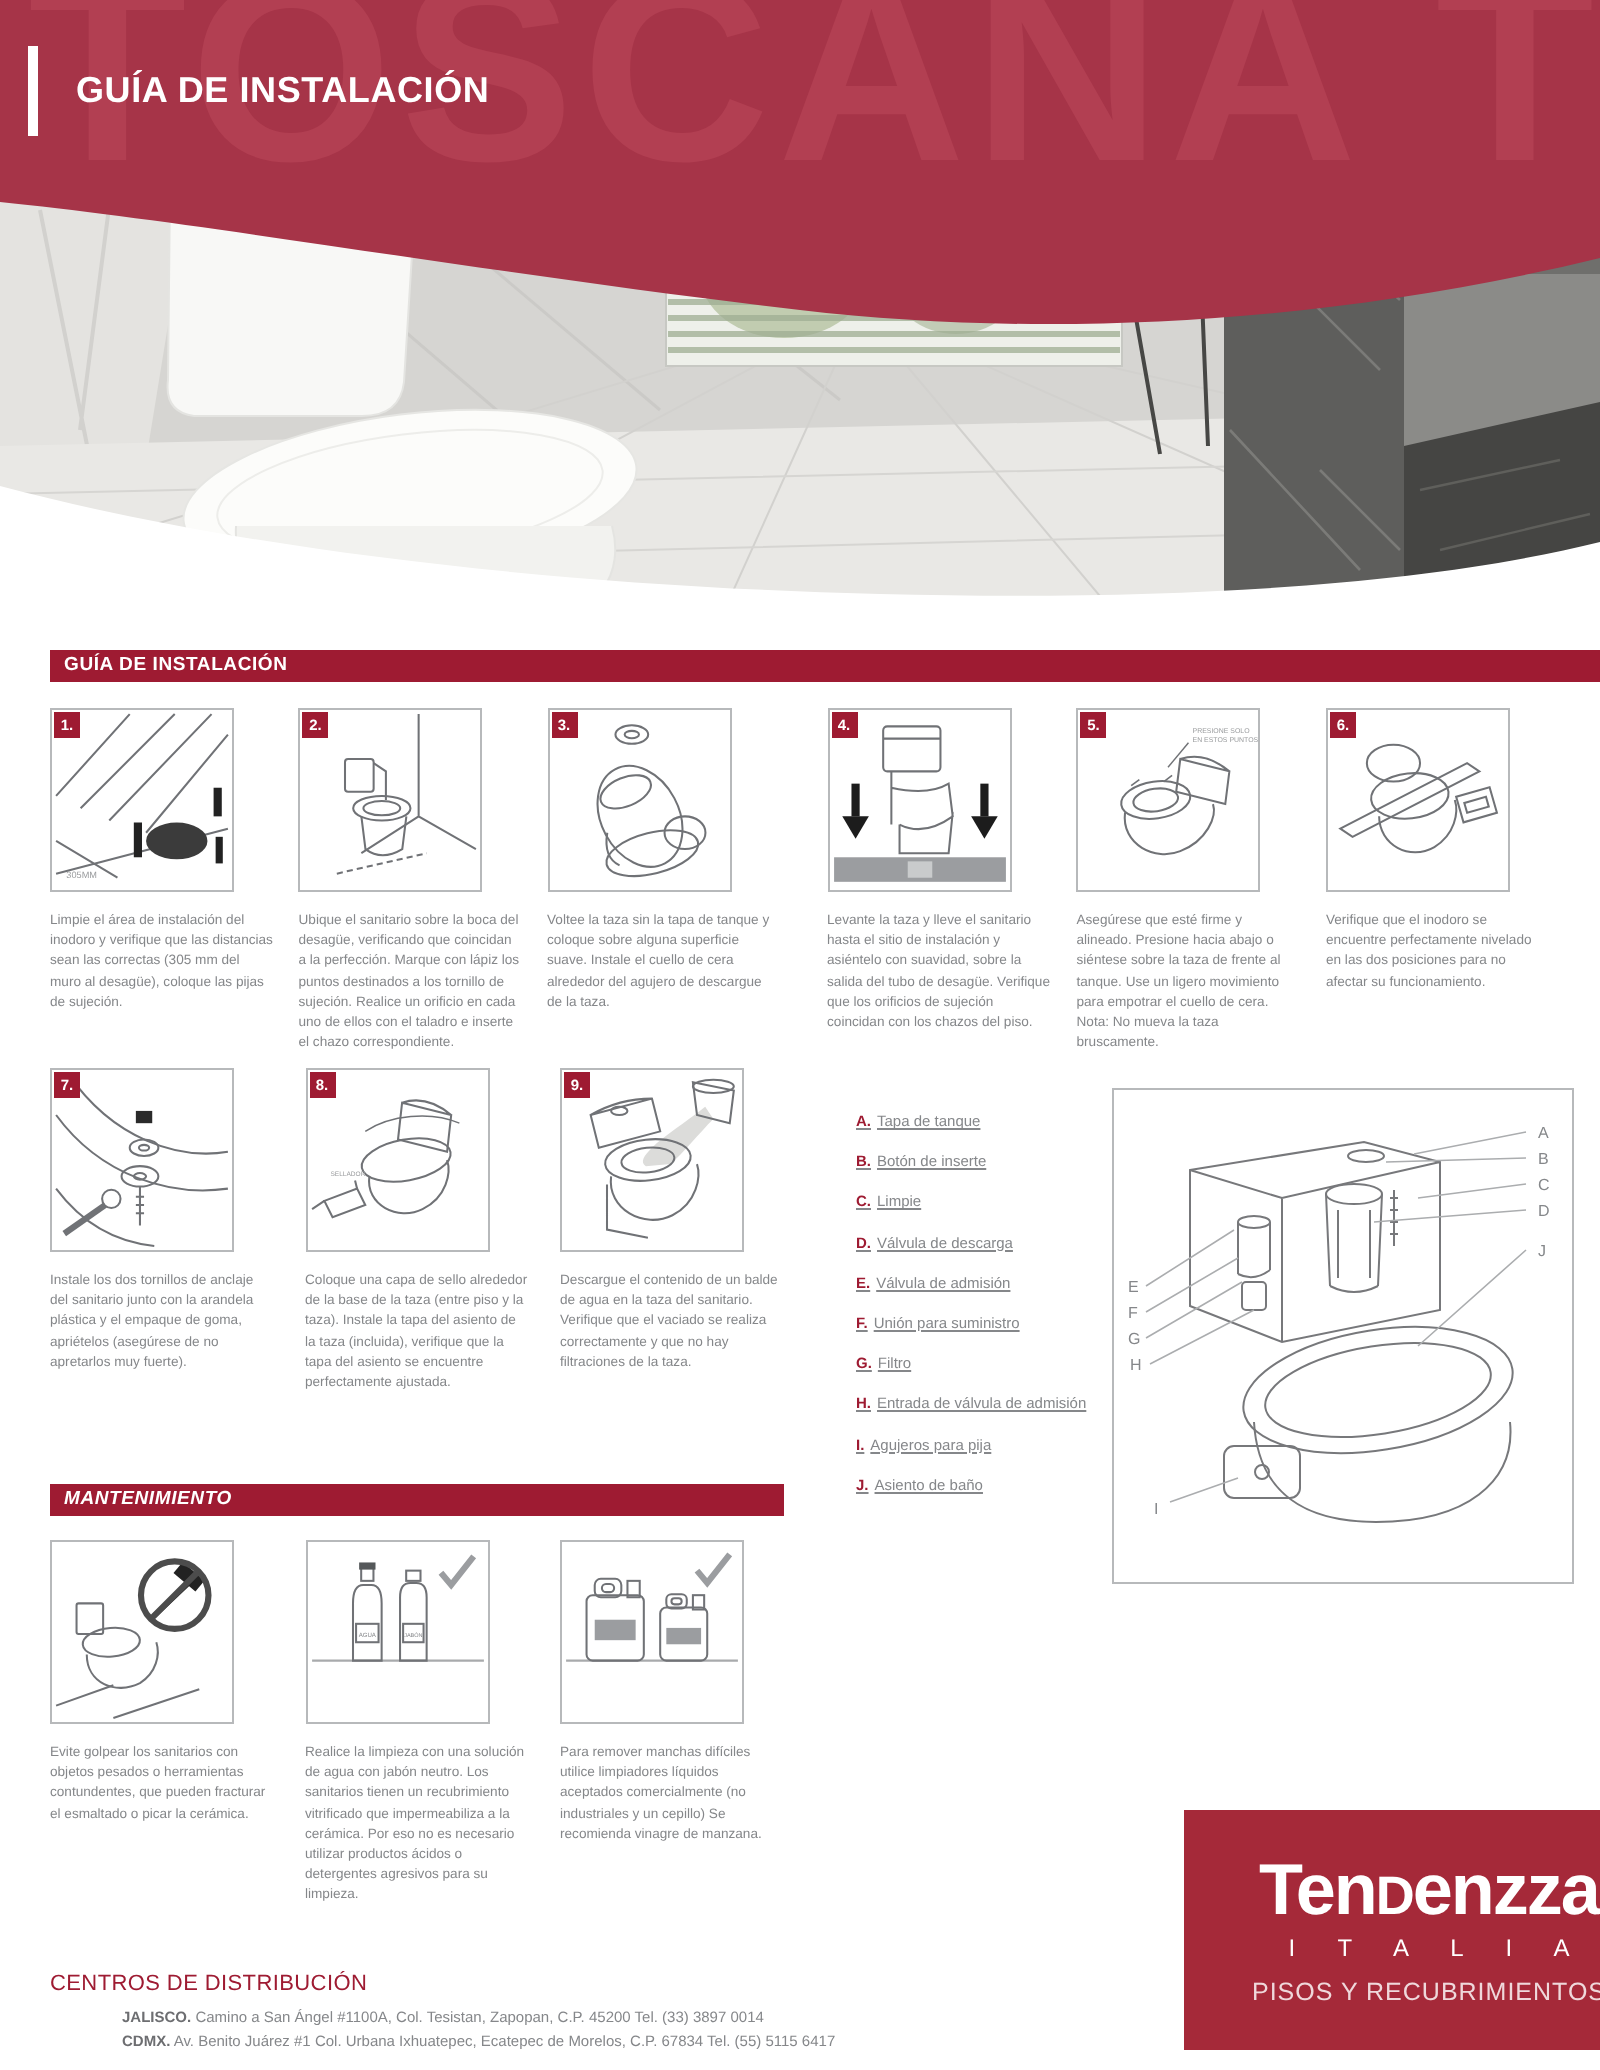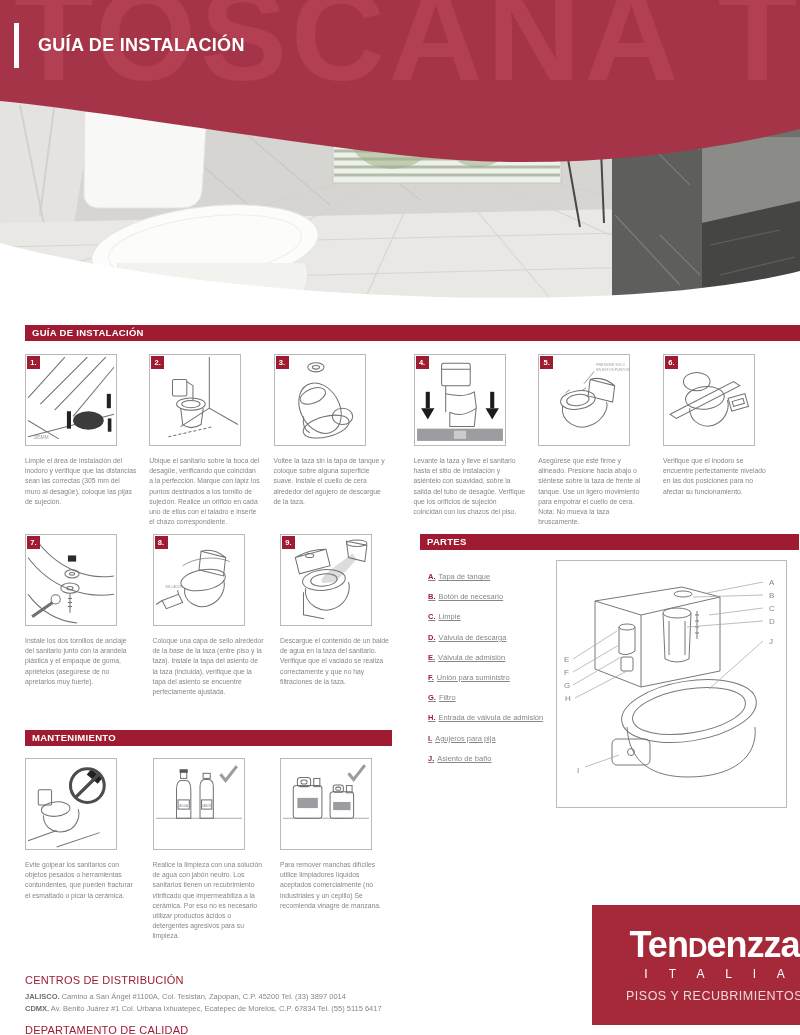--- a/index.html
+++ b/index.html
@@ -17,21 +17,21 @@
   
   .hero{position:relative;height:215px;}
   .hero svg{display:block;}
 
   
   .content{padding:0 25px;}
   .section-bar{height:16px;background:#9E1B32;color:#fff;font-size:9.5px;font-weight:700;
                line-height:16px;padding-left:7px;letter-spacing:.3px;}
   .guide-bar{margin-top:15px;margin-right:-25px;}
   .partes-bar{margin-right:-12px;}
-  .mant-bar{margin-top:26px;}
+  .mant-bar{margin-top:38px;font-style:italic;}
 
   .steps-row{display:flex;margin-top:13px;min-height:166px;}
   .half{width:367px;display:flex;justify-content:space-between;}
   .half-right{width:368px;margin-left:28px;}
   .step-col{width:112px;}
   .step-box{position:relative;width:92px;height:92px;border:1px solid #B7B9BB;box-sizing:border-box;background:#fff;}
   .step-badge{position:absolute;top:1px;left:1px;width:13px;height:13px;background:#9E1B32;
               color:#fff;font-size:7.5px;font-weight:700;display:flex;align-items:center;
               justify-content:center;z-index:2;}
   .step-ill{position:absolute;left:0;top:0;}
@@ -48,21 +48,21 @@
   .partes-letter{color:#9E1B32;font-weight:700;margin-right:3px;}
   .diagram-box{width:231px;height:248px;border:1px solid #B7B9BB;box-sizing:border-box;margin-top:6px;}
 
   
   .mant-row{display:flex;justify-content:space-between;margin-top:12px;}
   .mant-box{position:relative;width:92px;height:92px;border:1px solid #B7B9BB;box-sizing:border-box;}
 
   
   .footer{margin-top:26px;padding:0 0 0 25px;width:520px;box-sizing:border-box;}
   .footer-heading{color:#9E1B32;font-size:11px;font-weight:400;letter-spacing:.2px;}
-  .addr{font-size:7.5px;line-height:1.55;color:#85878A;margin-top:5px;}
+  .addr{font-size:7.5px;line-height:1.55;color:#85878A;margin-top:5px;margin-left:36px;}
   .addr b{color:#6D6E71;}
   .calidad{margin-top:9px;}
 
   
   .logo-block{position:absolute;left:555px;top:905px;width:245px;height:120px;background:#A52939;
               display:flex;flex-direction:column;align-items:center;justify-content:center;color:#fff;margin-left:37px;}
   .logo-name{font-size:36px;font-weight:700;letter-spacing:-1px;line-height:1;}
   .logo-name .dcap{font-size:27px;vertical-align:baseline;}
   .logo-italia{font-size:12px;letter-spacing:9px;margin-top:4px;margin-left:9px;font-weight:400;}
   .logo-tagline{font-size:12.5px;color:rgba(255,255,255,.82);margin-top:8px;letter-spacing:.5px;}
@@ -396,25 +396,24 @@
                 <rect x="51" y="42" width="17" height="8" fill="#9B9DA0"></rect>
                 <path d="M66,14 L71,20 L82,6" stroke="#9B9DA0" stroke-width="3" fill="none"></path>
               </svg>
             </div>
             <p class="step-text">Para remover manchas difíciles utilice limpiadores líquidos aceptados comercialmente (no industriales y un cepillo) Se recomienda vinagre de manzana.</p>
           </div>
         </div>
       </div>
 
       <div class="lower-right">
-        <div class="section-bar partes-bar">PARTES</div>
         <div class="partes-body">
           <ul class="partes-list">
             <li><span class="partes-letter">A.</span><span>Tapa de tanque</span></li>
-            <li><span class="partes-letter">B.</span><span>Botón de necesario</span></li>
+            <li><span class="partes-letter">B.</span><span>Botón de inserte</span></li>
             <li><span class="partes-letter">C.</span><span>Limpie</span></li>
             <li><span class="partes-letter">D.</span><span>Válvula de descarga</span></li>
             <li><span class="partes-letter">E.</span><span>Válvula de admisión</span></li>
             <li><span class="partes-letter">F.</span><span>Unión para suministro</span></li>
             <li><span class="partes-letter">G.</span><span>Filtro</span></li>
             <li><span class="partes-letter">H.</span><span>Entrada de válvula de admisión</span></li>
             <li><span class="partes-letter">I.</span><span>Agujeros para pija</span></li>
             <li><span class="partes-letter">J.</span><span>Asiento de baño</span></li>
           </ul>
           <div class="diagram-box">

